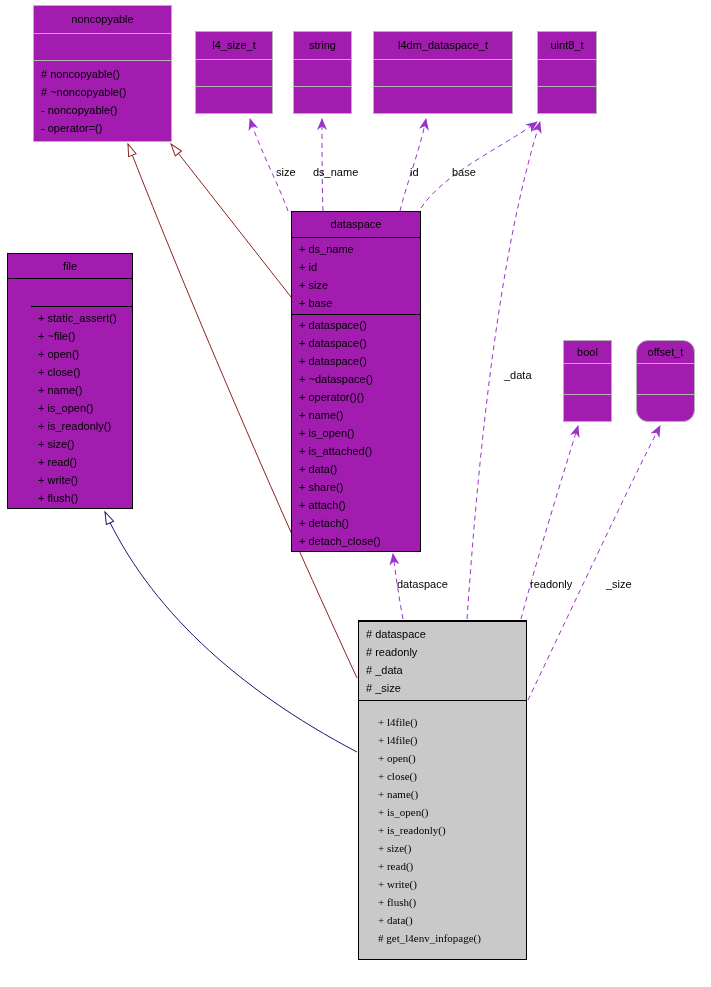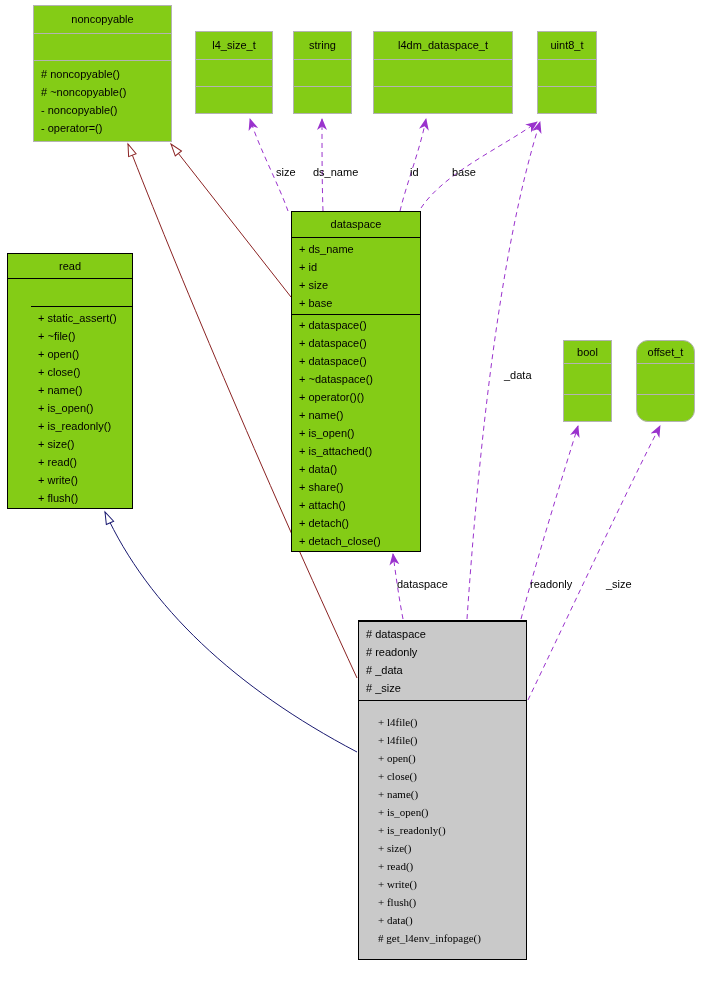--- a/index.html
+++ b/index.html
@@ -13,21 +13,21 @@
     overflow:hidden;
   }
   #edges{position:absolute;left:0;top:0;width:711px;height:987px;pointer-events:none;}
   .edge-usage{stroke:var(--usage-edge,#9a32cd);stroke-width:1;fill:none;stroke-dasharray:5,4;}
   .edge-priv{stroke:var(--private-inheritance-edge,#8b2323);stroke-width:1;fill:none;}
   .edge-pub{stroke:var(--public-inheritance-edge,#191970);stroke-width:1;fill:none;}
   .mk-usage{fill:var(--usage-edge,#9a32cd);}
   .mk-priv{fill:#ffffff;stroke:var(--private-inheritance-edge,#8b2323);}
   .mk-pub{fill:#ffffff;stroke:var(--public-inheritance-edge,#191970);}
 
-  .box{position:absolute;background:#84cc16;box-sizing:border-box;}
+  .box{position:absolute;background:#a21caf;box-sizing:border-box;}
   .box.external{border:1px solid var(--external-node-border,#b3b3b3);}
   .box.documented{border:1px solid var(--documented-node-border,#000000);}
   .box.selected{background:var(--selected-node-fill,#c9c9c9);}
   .box .title{text-align:center;overflow:hidden;}
   .sec{border-top:1px solid;box-sizing:border-box;overflow:hidden;}
   .external .sec{border-top-color:var(--external-node-border,#b3b3b3);}
   .documented .sec{border-top-color:var(--documented-node-border,#000000);}
   .member{line-height:18px;padding:0 4px 0 7px;white-space:nowrap;}
 
   .edge-label{position:absolute;white-space:nowrap;line-height:13px;}
@@ -111,21 +111,21 @@
     <div class="sec" style="height:27px;"></div>
   </div>
 
   <div class="box external" style="left:537px;top:31px;width:60px;">
     <div class="title" style="height:27px;line-height:27px;">uint8_t</div>
     <div class="sec" style="height:27px;"></div>
     <div class="sec" style="height:27px;"></div>
   </div>
 
   <div class="box documented" style="left:7px;top:253px;width:126px;">
-    <div class="title" style="height:24px;line-height:24px;">read</div>
+    <div class="title" style="height:24px;line-height:24px;">file</div>
     <div class="sec" style="height:28px;"></div>
     <div class="sec" style="padding:2px 0 1px;margin-left:23px;">
         <div class="member">+ static_assert()</div>
         <div class="member">+ ~file()</div>
         <div class="member">+ open()</div>
         <div class="member">+ close()</div>
         <div class="member">+ name()</div>
         <div class="member">+ is_open()</div>
         <div class="member">+ is_readonly()</div>
         <div class="member">+ size()</div>

